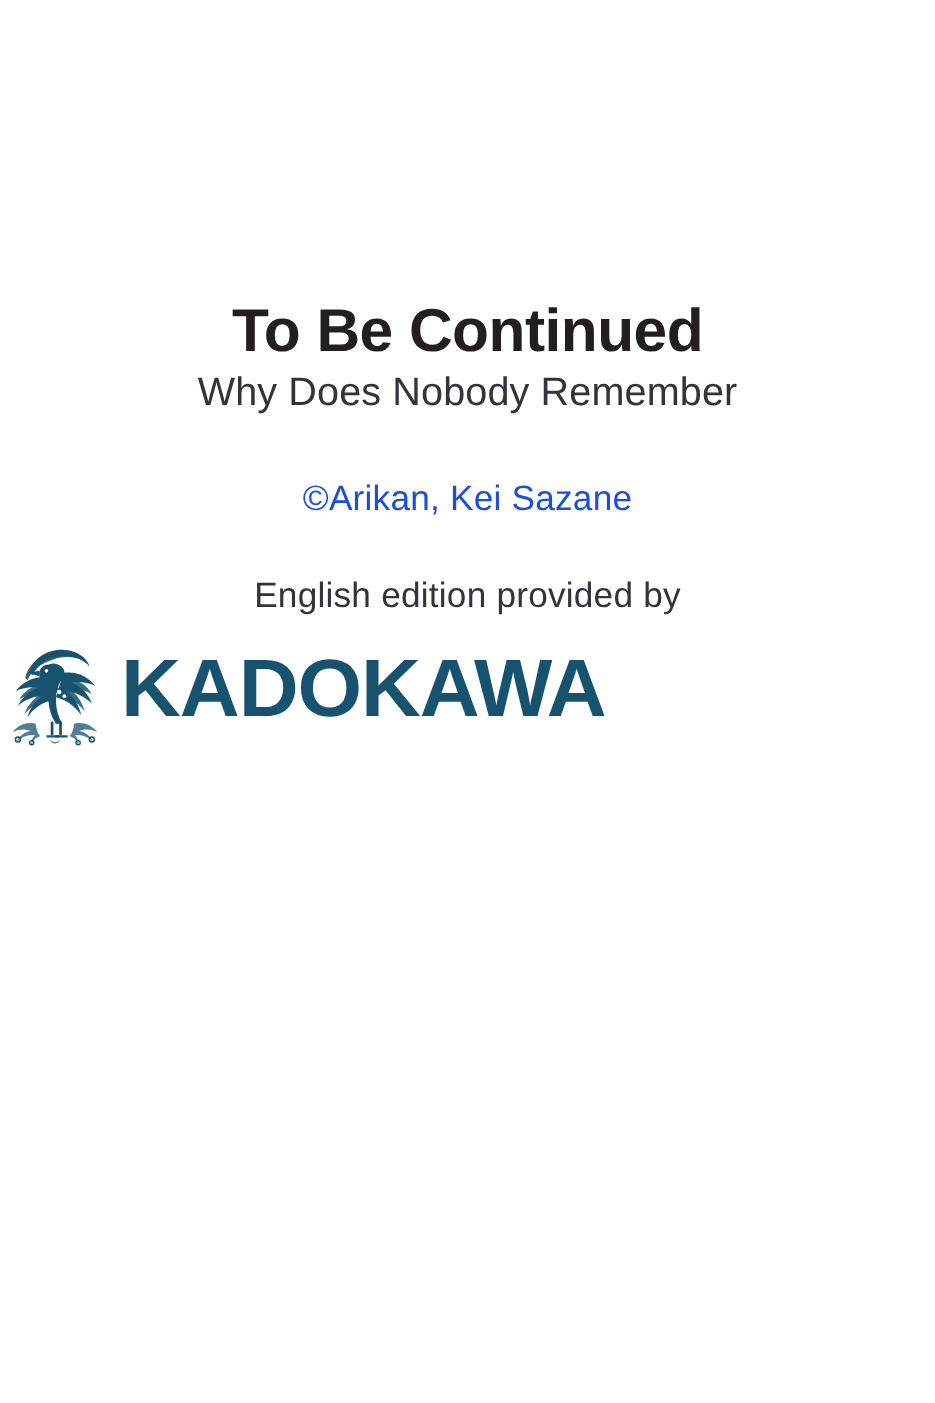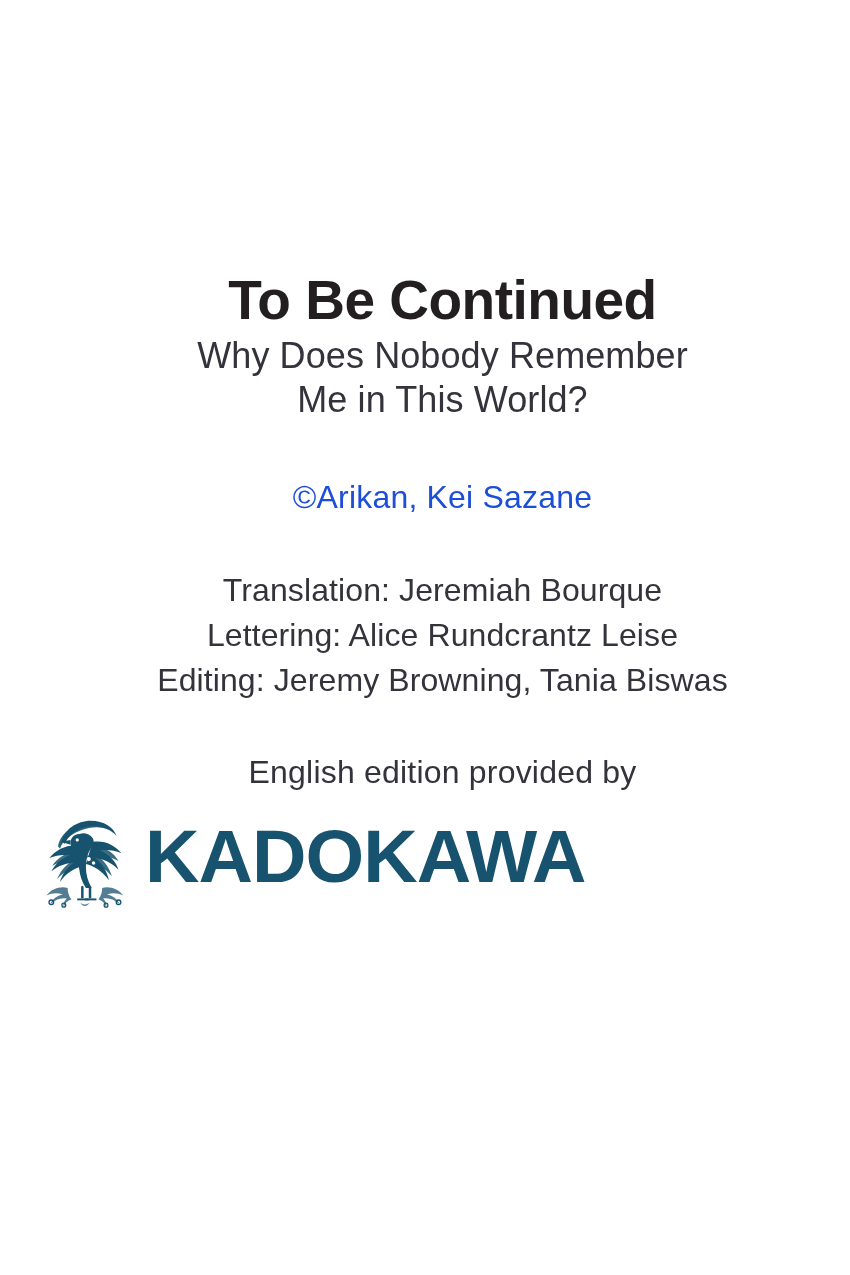--- a/index.html
+++ b/index.html
@@ -22,21 +22,20 @@
     background: #ffffff;
     box-sizing: border-box;
   }
 
   .credits-block {
     position: absolute;
     left: 0;
     right: 0;
     top: 272px;
     text-align: center;
-    padding-left: 35px;
   }
 
   
   .tbc-title {
     font-family: "Liberation Sans", sans-serif;
     font-weight: 700;
     font-size: 55px;
     line-height: 1.02;
     letter-spacing: -0.5px;
     color: #231f20;
@@ -132,31 +131,25 @@
 <body>
 
 <div class="page">
 
   <div class="credits-block">
 
     <h1 class="tbc-title">To Be Continued</h1>
 
     <div class="series-title">
       <div>Why Does Nobody Remember</div>
-      <div>Me in This World?</div>
     </div>
 
 
     <div class="copyright-line">©Arikan, Kei Sazane</div>
 
-    <div class="staff-credits">
-      <div class="staff-line">Translation: Jeremiah Bourque</div>
-      <div class="staff-line">Lettering: Alice Rundcrantz Leise</div>
-      <div class="staff-line">Editing: Jeremy Browning, Tania Biswas</div>
-    </div>
 
     <div class="publisher-note">English edition provided by</div>
 
     <div class="logo-lockup">
 
       <svg class="logo-emblem" viewBox="0 0 100 100" xmlns="http://www.w3.org/2000/svg" aria-hidden="true">
         <g fill="#17536e">
 
           <path d="M28 30 C30 17 44 8 58 8 C72 8 82 15 85 24 C79 17 69 13 58 14 C46 15 36 21 31 32 Z"></path>
           <path d="M24 35 C26 22 39 12 54 11 C64 10 72 13 78 18 C70 14 60 14 51 17 C39 21 30 27 26 37 Z" opacity="0.9"></path>

